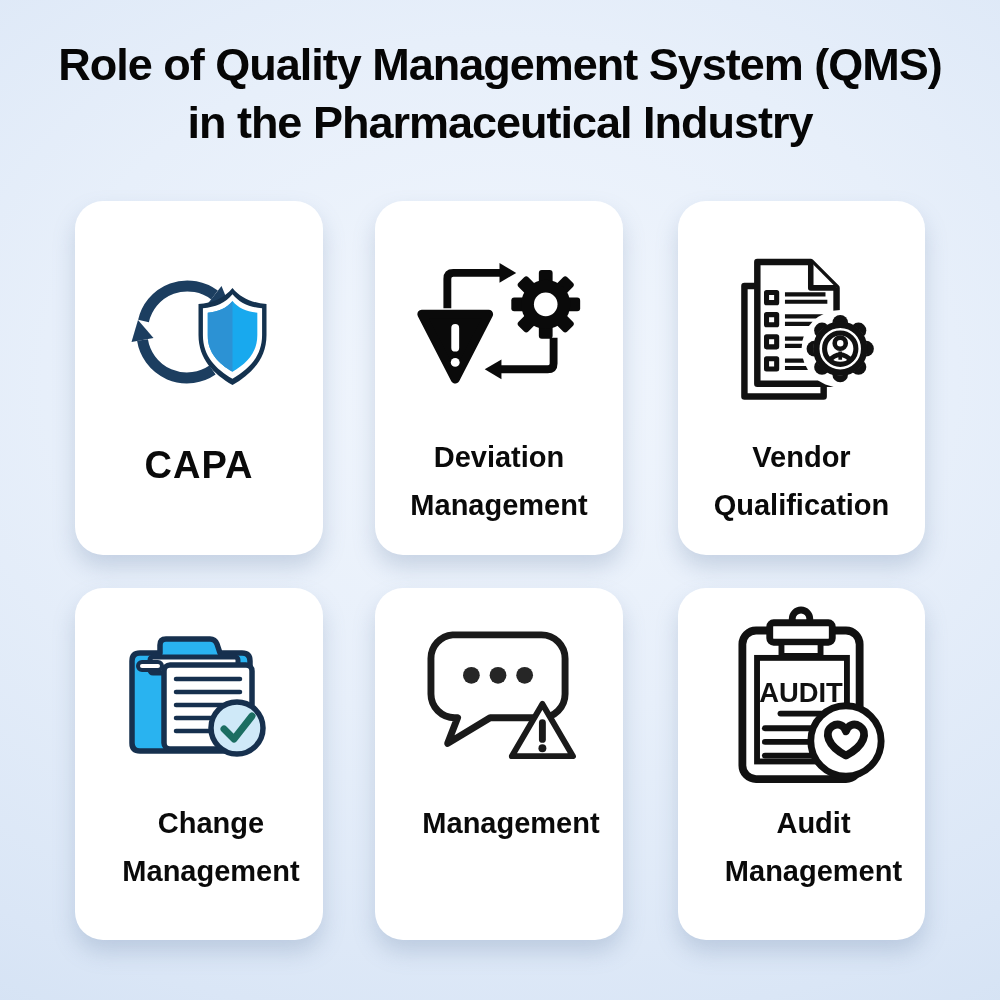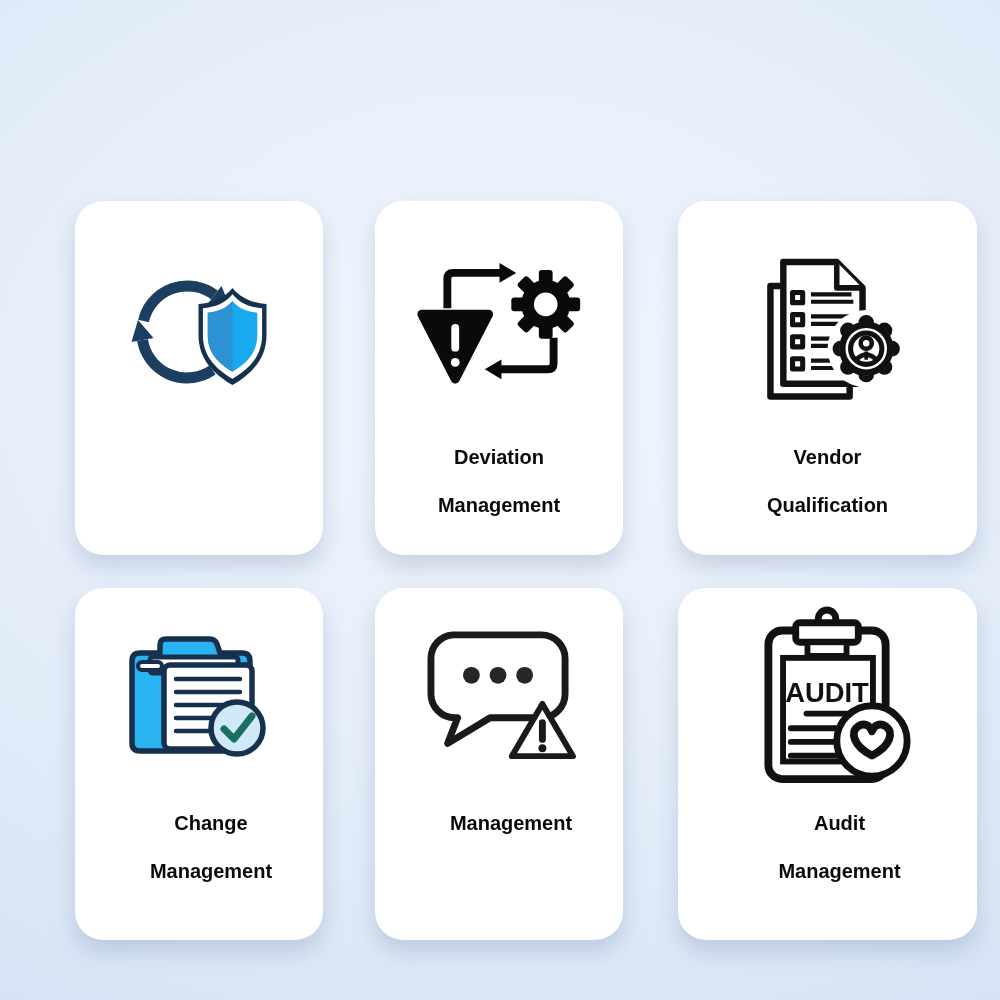--- a/index.html
+++ b/index.html
@@ -12,42 +12,46 @@
     position:absolute;top:36px;left:0;width:1000px;
     text-align:center;color:#060606;font-weight:bold;
     font-size:45px;line-height:58px;letter-spacing:-1px;
   }
   .card{
     position:absolute;background:#ffffff;border-radius:28px;
     box-shadow:0 12px 22px rgba(104,128,164,0.28);
   }
   .c1{left:75px;width:248px;}
   .c2{left:375px;width:248px;}
-  .c3{left:678px;width:299px;}
+  .c3{left:678px;width:247px;}
   .row1{top:201px;height:354px;}
   .row2{top:588px;height:352px;}
   .icon-wrap{
     position:absolute;left:0;right:0;top:28px;height:196px;
     display:flex;align-items:center;justify-content:center;
   }
   .row2 .icon-wrap{top:10px;}
   .labels{
     position:absolute;left:0;right:0;top:232px;
     text-align:center;color:#0a0a0a;font-weight:bold;
-    font-size:20px;line-height:48px;
+    font-size:29px;line-height:48px;
   }
   .row2 .labels{top:211px;padding-left:24px;}
   .labels .line{display:block;}
   .labels.single{font-size:38px;letter-spacing:1px;line-height:64px;}
 </style>
 </head>
 <body>
 
 <div class="canvas">
 
+  <div class="title">
+    <span class="line" style="display:block">Role of Quality Management System (QMS)</span>
+    <span class="line" style="display:block">in the Pharmaceutical Industry</span>
+  </div>
 
   <div class="card c1 row1">
     <div class="icon-wrap">
       <svg width="150" height="145" viewBox="0 0 145 145">
         <defs>
           <clipPath id="shieldInner">
             <path d="M106 33 C114 43 126 48 140 49 L140 80 C140 104 125 119 106 130 C87 119 72 104 72 80 L72 49 C86 48 98 43 106 33 Z" transform="translate(28.62,21.87) scale(0.73)"></path>
           </clipPath>
         </defs>
 
@@ -58,20 +62,23 @@
 
         <path d="M106 33 C114 43 126 48 140 49 L140 80 C140 104 125 119 106 130 C87 119 72 104 72 80 L72 49 C86 48 98 43 106 33 Z" fill="#14324f"></path>
         <g transform="translate(13.78,10.53) scale(0.87)">
           <path d="M106 33 C114 43 126 48 140 49 L140 80 C140 104 125 119 106 130 C87 119 72 104 72 80 L72 49 C86 48 98 43 106 33 Z" fill="#ffffff"></path>
         </g>
         <g transform="translate(28.62,21.87) scale(0.73)">
           <path d="M106 33 C114 43 126 48 140 49 L140 80 C140 104 125 119 106 130 C87 119 72 104 72 80 L72 49 C86 48 98 43 106 33 Z" fill="#18a9ee"></path>
         </g>
         <rect x="58" y="22" width="48" height="118" fill="#2c92d4" clip-path="url(#shieldInner)"></rect>
       </svg>
+    </div>
+    <div class="labels single">
+      <span class="line">CAPA</span>
     </div>
   </div>
 
   <div class="card c2 row1">
     <div class="icon-wrap">
       <svg width="182" height="148" viewBox="0 0 185 150">
 
         <path d="M14 62 L82 62 L48 128 Z" fill="#0a0a0a" stroke="#0a0a0a" stroke-width="9" stroke-linejoin="round"></path>
         <rect x="44" y="72" width="8" height="28" rx="4" fill="#ffffff"></rect>
         <circle cx="48" cy="111" r="4.5" fill="#ffffff"></circle>

